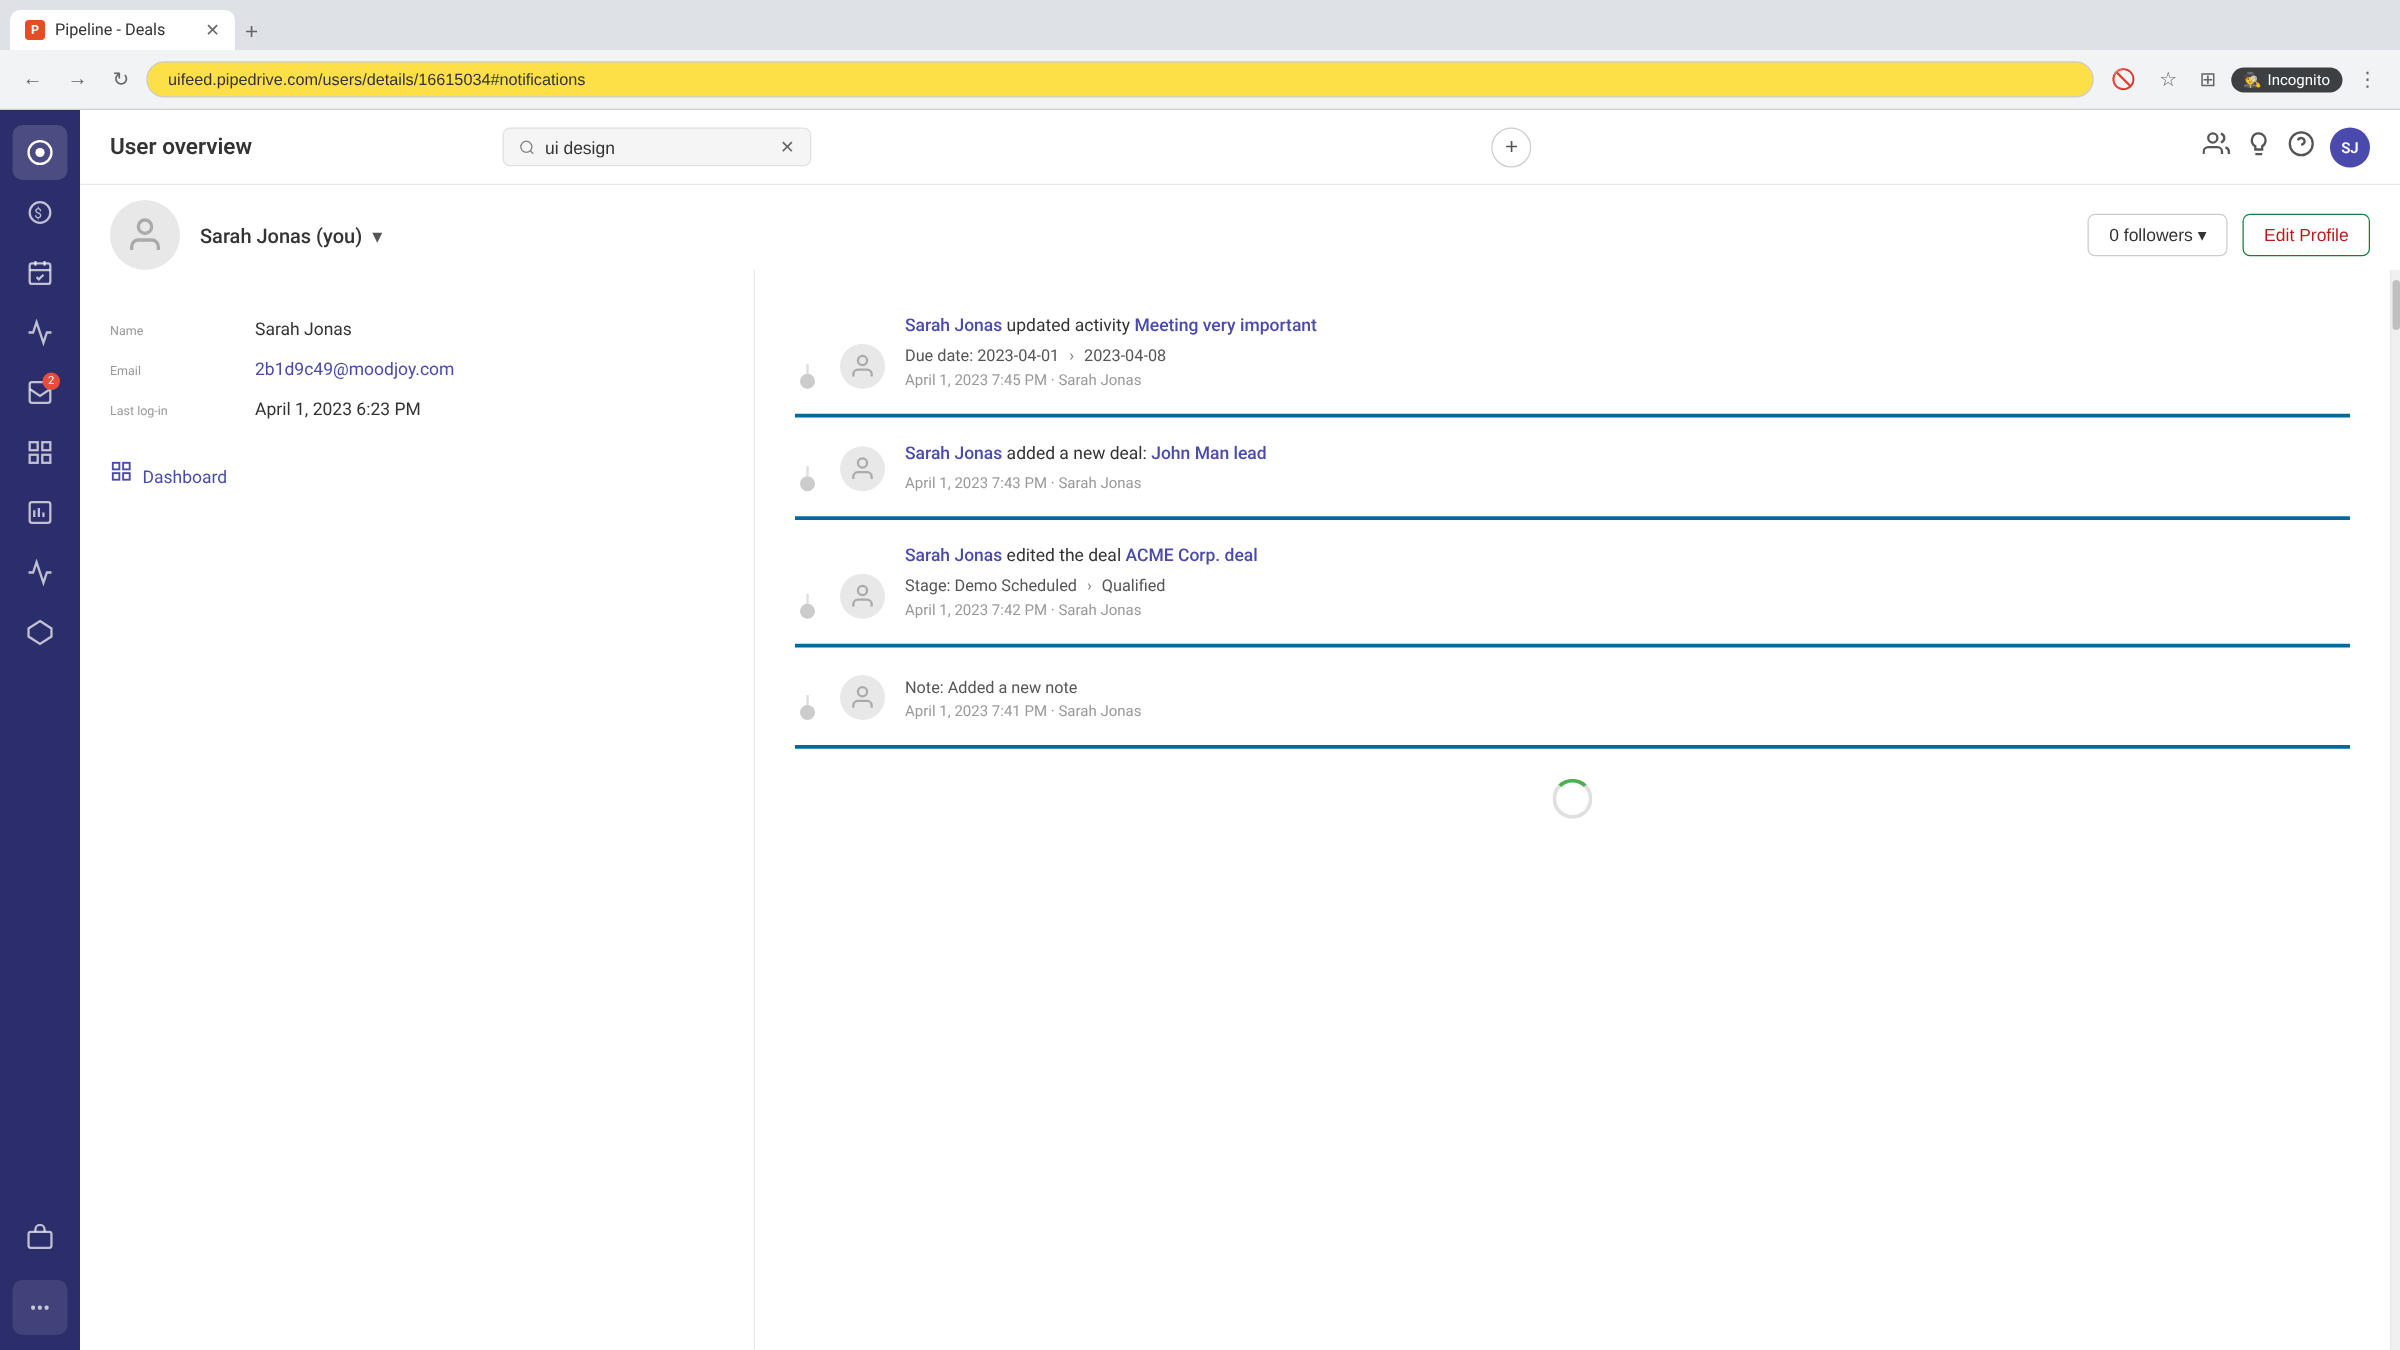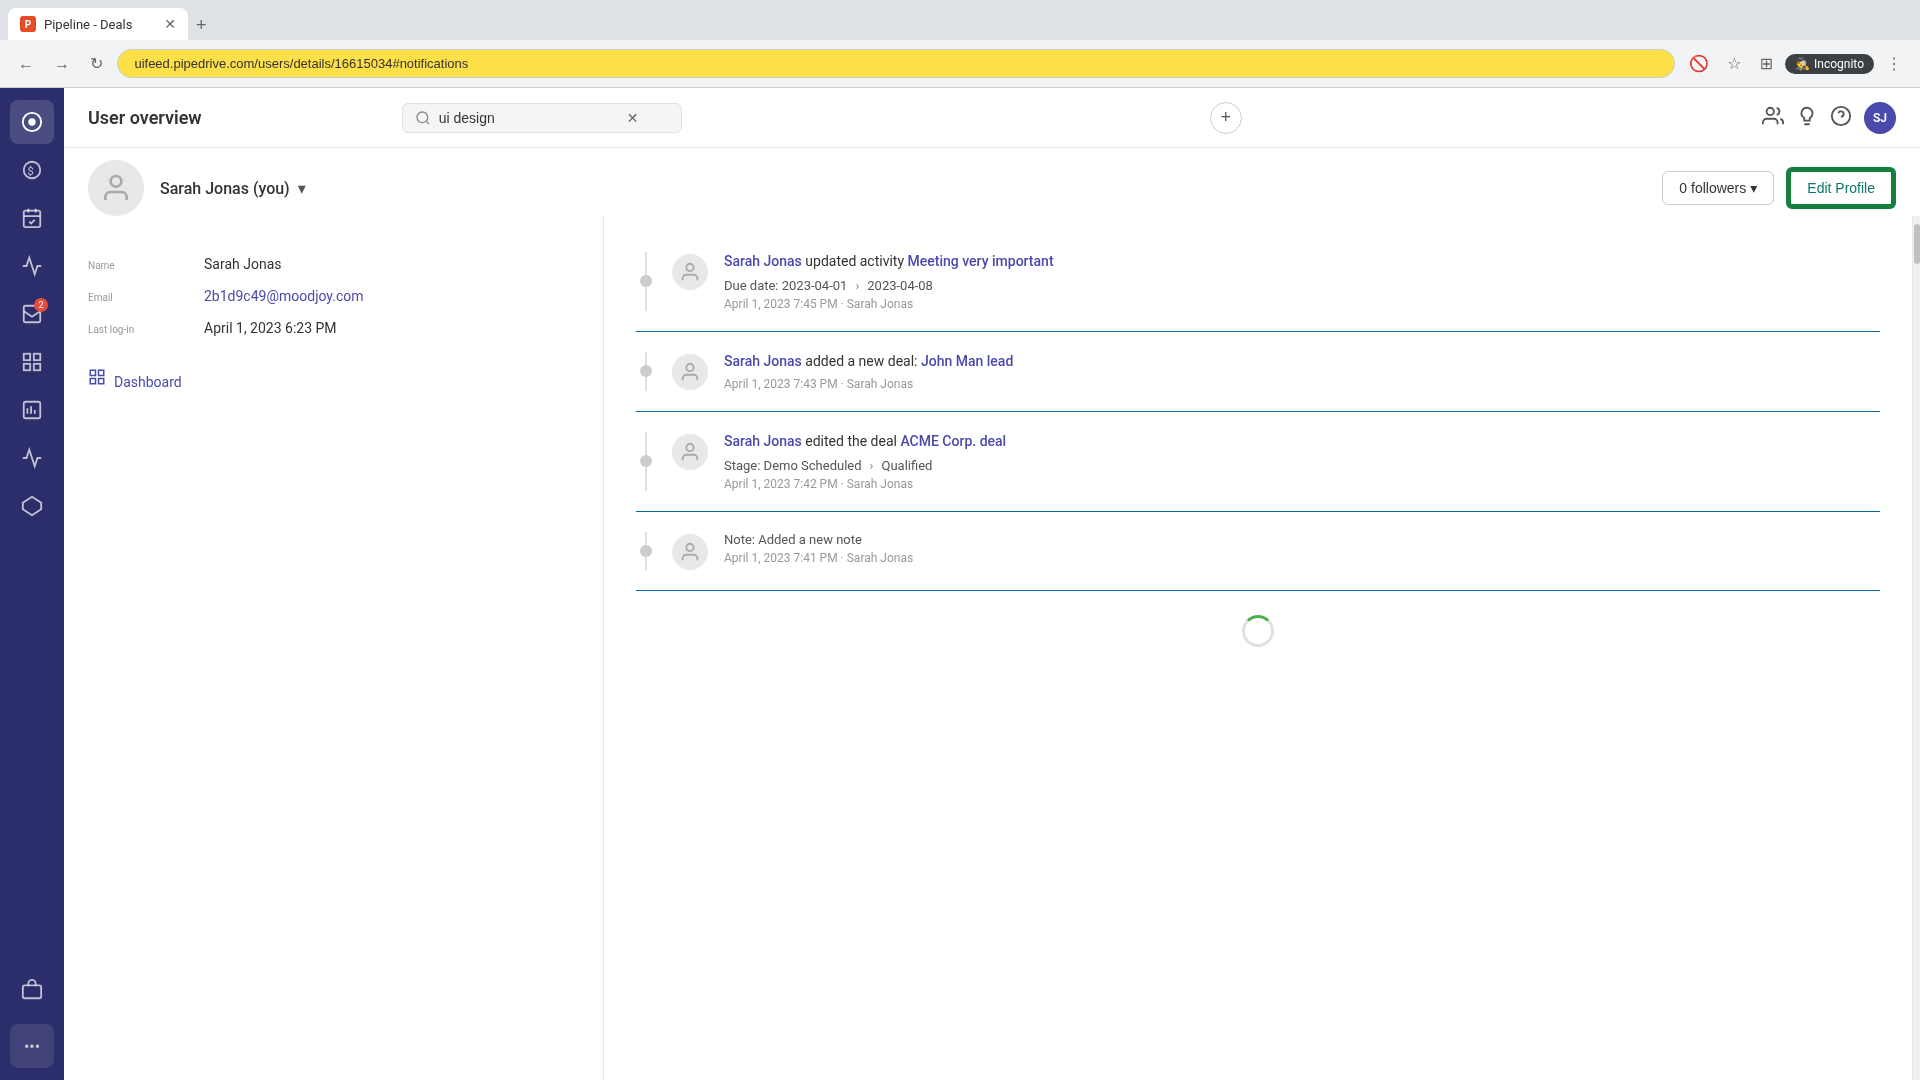--- a/index.html
+++ b/index.html
@@ -31,21 +31,21 @@
     .sidebar-badge { position: absolute; top: 6px; right: 6px; background: #e74c3c; color: white; border-radius: 50%; width: 14px; height: 14px; font-size: 9px; display: flex; align-items: center; justify-content: center; }
     .sidebar-bottom { margin-top: auto; }
     .sidebar-more { width: 44px; height: 44px; border-radius: 8px; display: flex; align-items: center; justify-content: center; color: rgba(255,255,255,0.7); cursor: pointer; background: rgba(255,255,255,0.1); }
 
     
     .main-content { flex: 1; display: flex; flex-direction: column; background: #fff; overflow: hidden; }
 
     
     .top-bar { display: flex; align-items: center; padding: 0 24px; height: 60px; border-bottom: 1px solid #e8e8e8; background: #fff; }
     .page-title { font-size: 18px; font-weight: 600; color: #333; }
-    .search-bar { display: flex; align-items: center; background: #f5f5f5; border: 1px solid #e0e0e0; border-radius: 6px; padding: 6px 12px; width: 280px; margin: 0 auto; gap: 8px; }
+    .search-bar { display: flex; align-items: center; background: #f5f5f5; border: 1px solid #e0e0e0; border-radius: 6px; padding: 6px 12px; width: 247px; margin: 0 auto; gap: 8px; }
     .search-bar input { background: none; border: none; outline: none; font-size: 14px; color: #333; width: 100%; }
     .search-clear { color: #666; cursor: pointer; font-size: 14px; }
     .add-btn { background: none; border: 1px solid #ccc; border-radius: 50%; width: 32px; height: 32px; display: flex; align-items: center; justify-content: center; cursor: pointer; font-size: 18px; color: #555; margin-left: 8px; }
     .top-bar-right { display: flex; align-items: center; gap: 12px; margin-left: auto; }
     .top-bar-icon { color: #555; font-size: 18px; cursor: pointer; }
     .avatar-btn { width: 32px; height: 32px; border-radius: 50%; background: #4a4aad; color: white; font-size: 12px; font-weight: 600; display: flex; align-items: center; justify-content: center; cursor: pointer; }
 
     
     .content-area { display: flex; flex: 1; overflow: hidden; }
 
@@ -55,29 +55,29 @@
     .user-name-row { display: flex; align-items: center; gap: 8px; font-size: 16px; color: #333; }
     .user-name-dropdown { color: #555; cursor: pointer; }
 
     .user-meta { display: flex; flex-direction: column; gap: 16px; margin-bottom: 32px; }
     .meta-row { display: flex; gap: 16px; align-items: baseline; }
     .meta-label { color: #999; font-size: 10px; width: 100px; flex-shrink: 0; }
     .meta-value { font-size: 14px; color: #333; }
     .meta-value.link { color: #4a4aad; text-decoration: none; }
 
     .followers-btn { display: flex; align-items: center; gap: 4px; border: 1px solid #ccc; border-radius: 6px; padding: 8px 16px; background: #fff; color: #333; font-size: 14px; cursor: pointer; }
-    .edit-profile-btn { border: 5px solid #15803d; border-radius: 6px; padding: 8px 16px; background: #fff; color: #0f766e; font-size: 14px; cursor: pointer; }
+    .edit-profile-btn { border: 1px solid #15803d; border-radius: 6px; padding: 8px 16px; background: #fff; color: #b91c1c; font-size: 14px; cursor: pointer; }
 
     .dashboard-link { display: flex; align-items: flex-end; gap: 8px; color: #4a4aad; font-size: 14px; cursor: pointer; text-decoration: none; }
     .dashboard-icon { color: #4a4aad; font-size: 16px; }
 
     
     .right-panel { flex: 1; overflow-y: auto; padding: 0; }
     .activity-feed { padding: 16px 32px; }
-    .activity-item { display: flex; gap: 16px; padding: 20px 0; border-bottom: 1px solid #0369a1; }
+    .activity-item { display: flex; gap: 16px; padding: 20px 0; border-bottom: 3px solid #0369a1; align-items: flex-end; }
     .activity-avatar { width: 36px; height: 36px; border-radius: 50%; background: #e8e8e8; display: flex; align-items: center; justify-content: center; color: #999; font-size: 18px; flex-shrink: 0; margin-top: 2px; }
     .activity-content { flex: 1; }
     .activity-title { font-size: 14px; color: #333; margin-bottom: 6px; line-height: 1.4; }
     .activity-title .user-link { color: #4a4aad; font-weight: 500; text-decoration: none; }
     .activity-title .deal-link { color: #4a4aad; font-weight: 500; text-decoration: none; }
     .activity-detail { font-size: 13px; color: #555; margin-bottom: 4px; display: flex; align-items: center; gap: 8px; }
     .activity-detail .arrow { color: #888; }
     .activity-meta { font-size: 12px; color: #999; }
 
     

